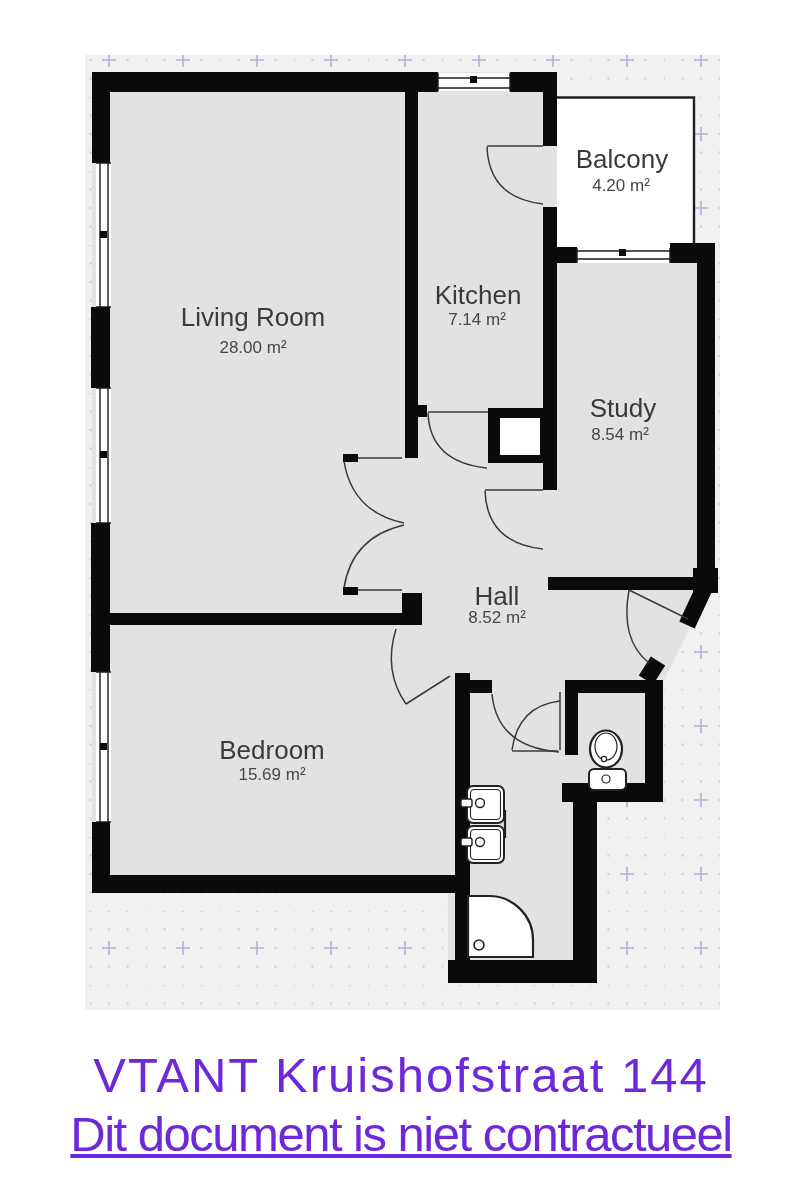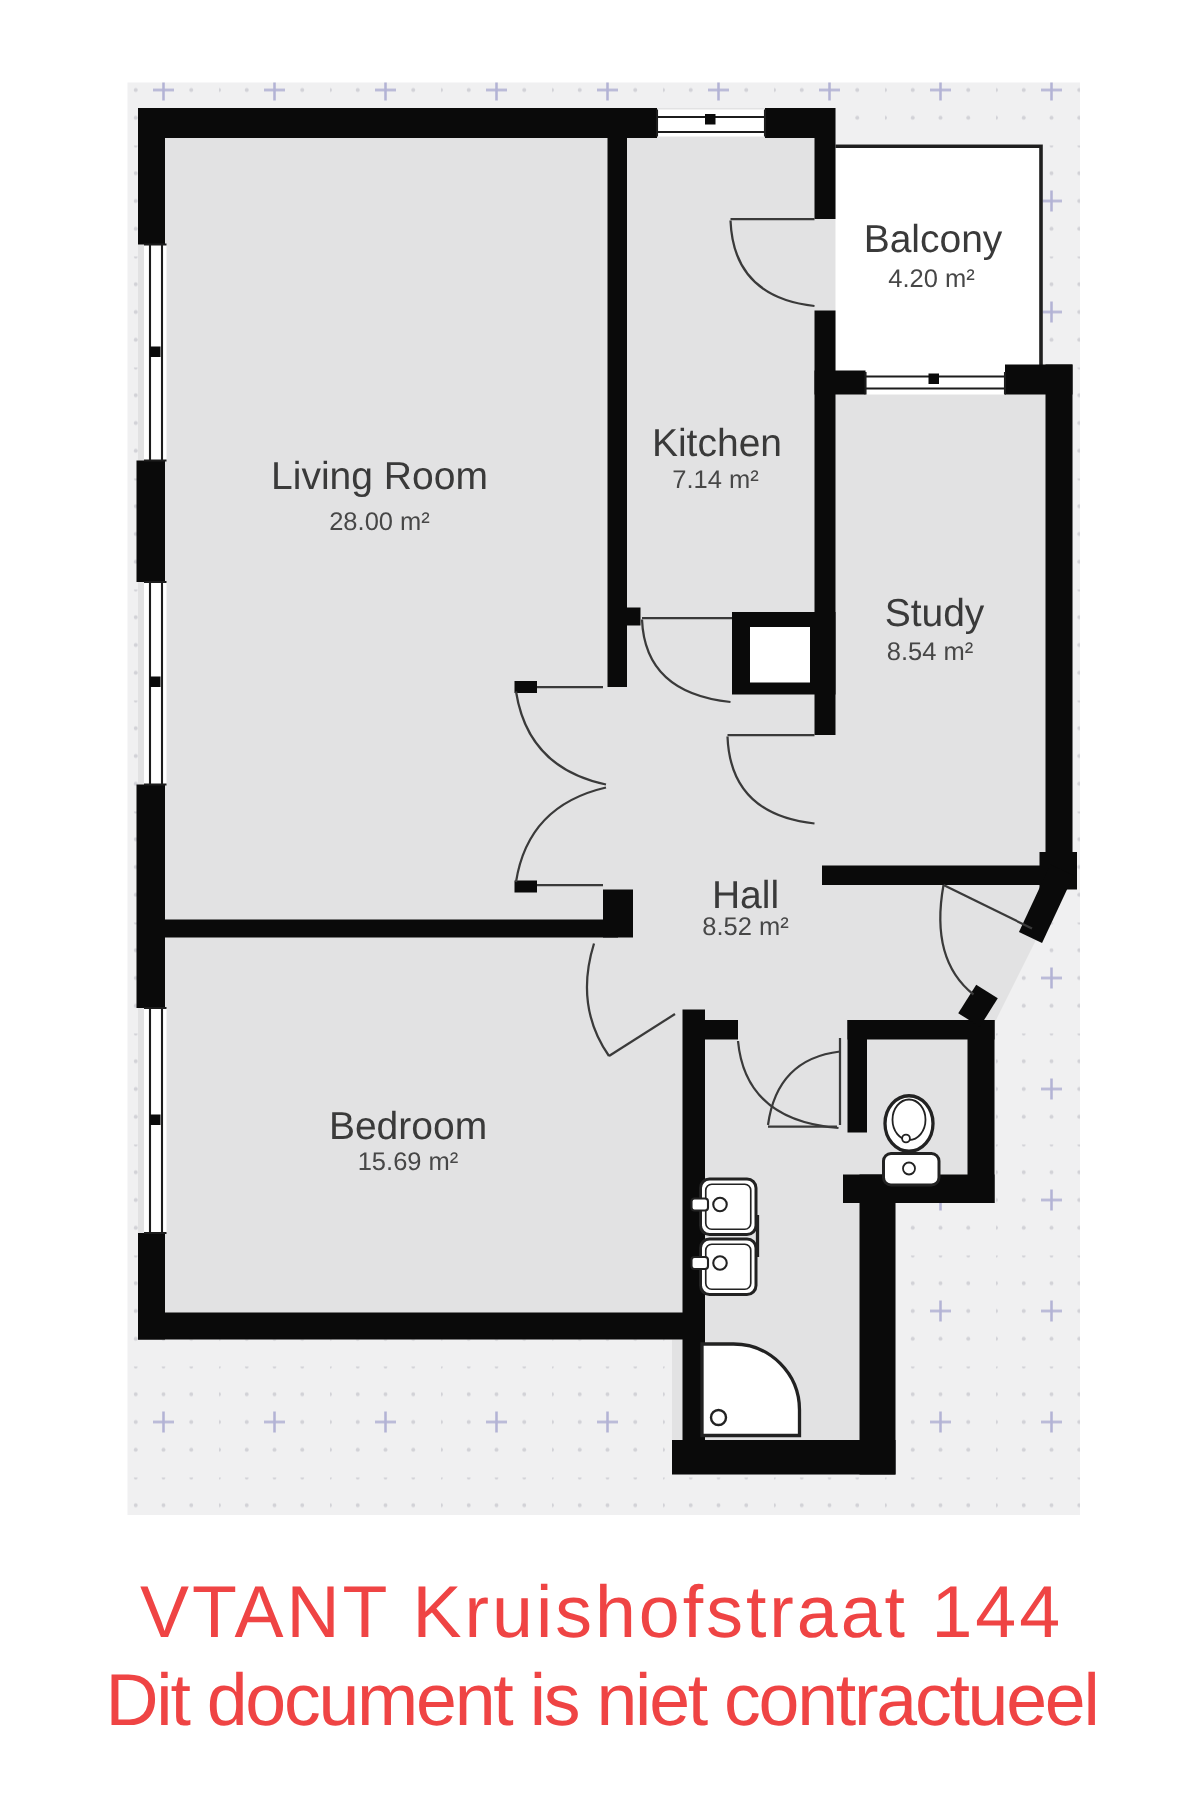--- a/index.html
+++ b/index.html
@@ -14,29 +14,30 @@
   .rname{
     font-family:"Liberation Sans", sans-serif;
     font-size:26px;fill:#3a3a3a;
   }
   .rarea{
     font-family:"Liberation Sans", sans-serif;
     font-size:17px;fill:#474747;
   }
   .footer{
     position:absolute;left:0;top:1046px;width:802px;
-    text-align:center;color:#ef4444;
+    text-align:center;color:#6d28d9;
   }
   .footer-line1{
     font-size:49px;line-height:58px;letter-spacing:2px;
     white-space:nowrap;
   }
   .footer-line2{
     font-size:49px;line-height:60px;letter-spacing:-1.5px;
     white-space:nowrap;
+    text-decoration:underline;
   }
 </style>
 </head>
 <body>
 
 <div class="page">
 
   <svg class="plan-svg" width="802" height="1030" viewBox="0 0 802 1030">
 
     <defs>

